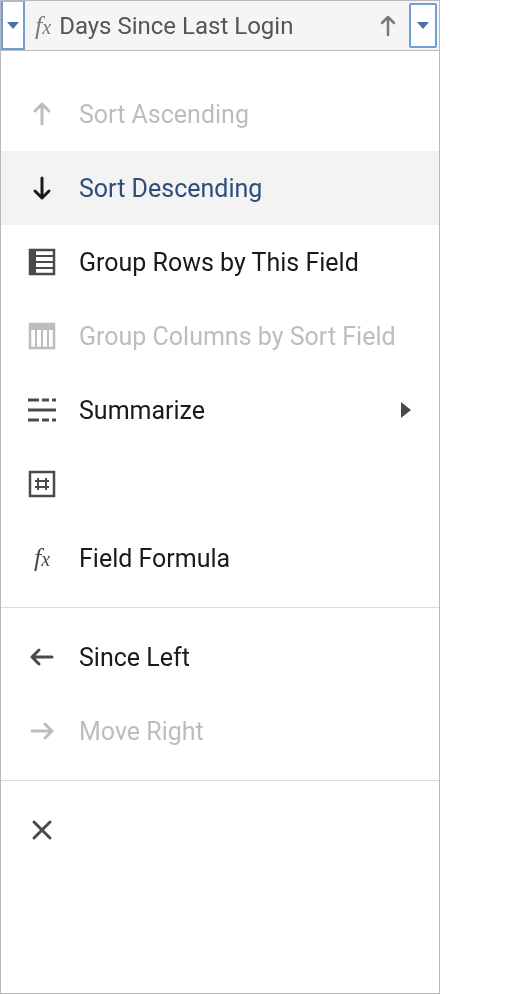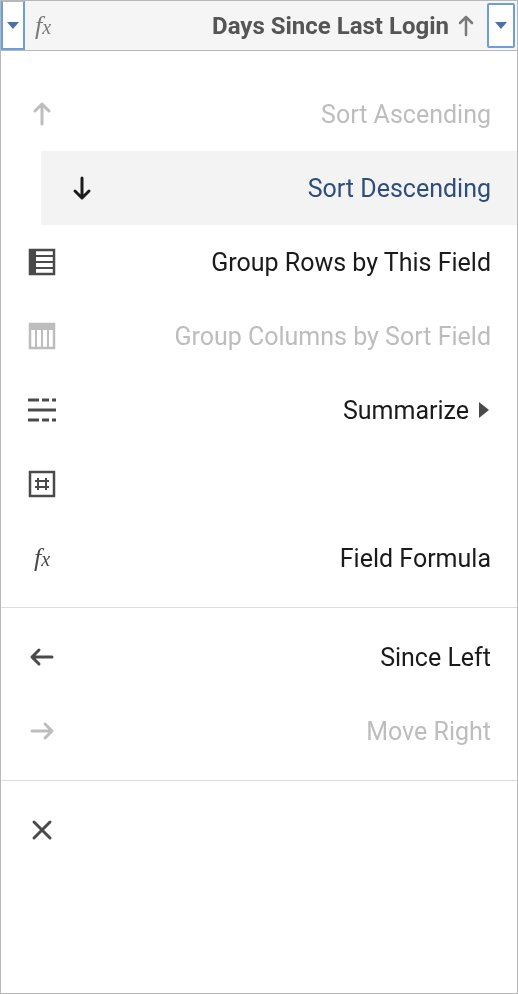--- a/index.html
+++ b/index.html
@@ -8,27 +8,26 @@
       padding: 0;
     }
     body {
       font-family: -apple-system, BlinkMacSystemFont, "Segoe UI", Roboto, Helvetica, Arial, sans-serif;
       background: #fff;
       width: 518px;
       height: 994px;
       overflow: hidden;
     }
     .container {
-      width: 518px;
+      width: 440px;
       height: 994px;
       border: 1px solid #b8b8b8;
       background: #fff;
       display: flex;
       flex-direction: column;
-      text-align: right;
     }
     .header-row {
       display: flex;
       align-items: stretch;
       height: 50px;
       background: #f5f5f5;
       border-bottom: 1px solid #b8b8b8;
     }
     .header-dropdown-left {
       width: 24px;
@@ -50,21 +49,21 @@
     }
     .fx-icon {
       font-family: "Times New Roman", serif;
       font-style: italic;
       font-size: 26px;
       color: #7a7a7a;
       font-weight: 500;
     }
     .column-title {
       font-size: 24px;
-      font-weight: 700;
+      font-weight: 400;
       color: #555;
       flex: 1;
       white-space: nowrap;
     }
     .sort-indicator {
       color: #7a7a7a;
     }
     .header-dropdown-right {
       width: 28px;
       display: flex;
@@ -86,26 +85,25 @@
       flex: 1;
       display: flex;
       flex-direction: column;
       padding-top: 26px;
     }
     .menu-item {
       display: flex;
       align-items: center;
       height: 74px;
       padding: 0 26px;
-      gap: 8px;
+      gap: 22px;
       cursor: pointer;
     }
     .menu-item.highlighted {
       background: #f3f3f3;
-      margin-left: 40px;
     }
     .menu-item.disabled {
       cursor: default;
     }
     .menu-item.disabled .menu-label {
       color: #bdbdbd;
     }
     .menu-item.disabled .menu-icon {
       color: #bdbdbd;
     }

